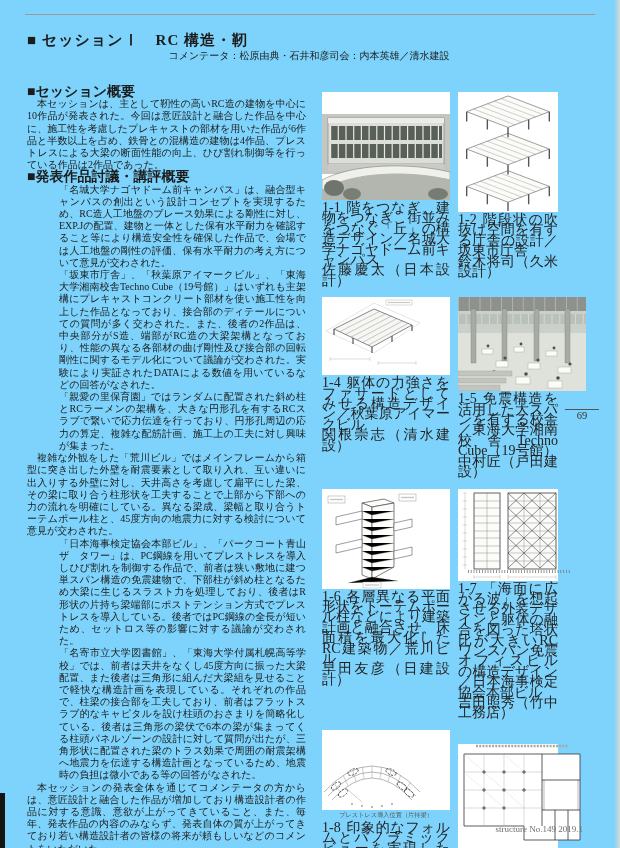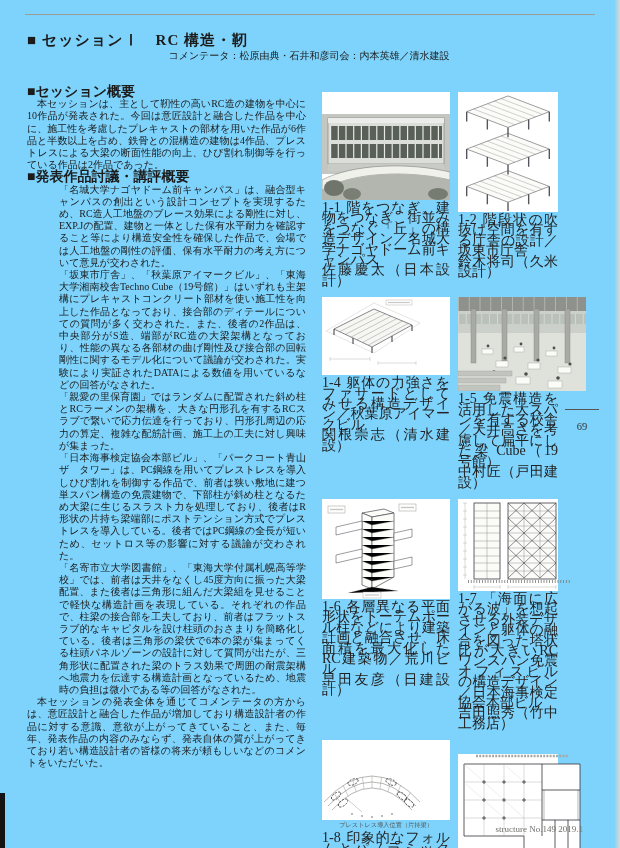--- a/index.html
+++ b/index.html
@@ -21,21 +21,21 @@
   .imgbox{background:#fff;}
   .imgbox svg{display:block;}
   .cap{font-size:14px;line-height:10.4px;color:#222;margin-top:3px;text-align:justify;}
   .cap .cap-id{margin-right:5px;}
   .cap .cap-credit{float:right;}
   .subnote{font-size:6.2px;color:#555;text-align:center;margin-top:1px;}
   .pad-top-22{padding-top:22px;}
   .pad-top-14{padding-top:14px;}
   
   .pagenum{position:absolute;left:565px;top:409px;width:34px;border-top:1px solid #555;
-           text-align:center;font-size:10.5px;padding-top:11px;color:#333;}
+           text-align:center;font-size:10.5px;padding-top:0;color:#333;}
   .footer{position:absolute;right:37px;top:824px;font-size:9px;color:#6e6e6a;padding-left:24px;}
   
   .edge-right{position:absolute;right:0;top:0;width:6px;height:100%;
               background:linear-gradient(to left,#d9d9d5,rgba(217,217,213,0));}
   .corner-mark{position:absolute;left:0;top:793px;width:5px;height:55px;background:#141414;}
 </style>
 </head>
 <body>
 
 <div class="page">
@@ -46,20 +46,21 @@
     <span>司会：内本英雄／清水建設</span>
   </div>
 
   <div class="col-left">
     <h3>■セッション概要</h3>
     <p>本セッションは、主として靭性の高いRC造の建物を中心に10作品が発表された。今回は意匠設計と融合した作品を中心に、施工性を考慮したプレキャストの部材を用いた作品が6作品と半数以上を占め、鉄骨との混構造の建物は4作品、プレストレスによる大梁の断面性能の向上、ひび割れ制御等を行っている作品は2作品であった。</p>
     <h3>■発表作品討議・講評概要</h3>
     <p class="noindent">「名城大学ナゴヤドーム前キャンパス」は、融合型キャンパスの創出という設計コンセプトを実現するため、RC造人工地盤のブレース効果による剛性に対し、EXP.Jの配置、建物と一体とした保有水平耐力を確認すること等により構造安全性を確保した作品で、会場では人工地盤の剛性の評価、保有水平耐力の考え方について意見が交わされた。</p>
     <p class="noindent">「坂東市庁舎」、「秋葉原アイマークビル」、「東海大学湘南校舎Techno Cube（19号館）」はいずれも主架構にプレキャストコンクリート部材を使い施工性を向上した作品となっており、接合部のディテールについての質問が多く交わされた。また、後者の2作品は、中央部分がS造、端部がRC造の大梁架構となっており、性能の異なる各部材の曲げ剛性及び接合部の回転剛性に関するモデル化について議論が交わされた。実験により実証されたDATAによる数値を用いているなどの回答がなされた。</p>
     <p class="noindent">「親愛の里保育園」ではランダムに配置された斜め柱とRCラーメンの架構を、大きな円形孔を有するRCスラブで繋いで応力伝達を行っており、円形孔周辺の応力の算定、複雑な配筋計画、施工上の工夫に対し興味が集まった。</p>
+    <p>複雑な外観をした「荒川ビル」ではメインフレームから箱型に突き出した外壁を耐震要素として取り入れ、互い違いに出入りする外壁に対し、天井高さを考慮して扁平にした梁、その梁に取り合う柱形状を工夫することで上部から下部への力の流れを明確にしている。異なる梁成、梁幅と取り合うトーテムポール柱と、45度方向の地震力に対する検討について意見が交わされた。</p>
     <p class="noindent">「日本海事検定協会本部ビル」、「パークコート青山ザ　タワー」は、PC鋼線を用いてプレストレスを導入しひび割れを制御する作品で、前者は狭い敷地に建つ単スパン構造の免震建物で、下部柱が斜め柱となるため大梁に生じるスラスト力を処理しており、後者はR形状の片持ち梁端部にポストテンション方式でプレストレスを導入している。後者ではPC鋼線の全長が短いため、セットロス等の影響に対する議論が交わされた。</p>
     <p class="noindent">「名寄市立大学図書館」、「東海大学付属札幌高等学校」では、前者は天井をなくし45度方向に振った大梁配置、また後者は三角形に組んだ大梁組を見せることで軽快な構造計画を表現している。それぞれの作品で、柱梁の接合部を工夫しており、前者はフラットスラブ的なキャピタルを設け柱頭のおさまりを簡略化している。後者は三角形の梁伏で6本の梁が集まってくる柱頭パネルゾーンの設計に対して質問が出たが、三角形状に配置された梁のトラス効果で周囲の耐震架構へ地震力を伝達する構造計画となっているため、地震時の負担は微小である等の回答がなされた。</p>
     <p>本セッションの発表全体を通じてコメンテータの方からは、意匠設計と融合した作品が増加しており構造設計者の作品に対する意識、意欲が上がってきていること、また、毎年、発表作品の内容のみならず、発表自体の質が上がってきており若い構造設計者の皆様の将来が頼もしいなどのコメントをいただいた。</p>
   </div>
 
   <div class="col-right">
 
     <figure>
       <div class="imgbox pad-top-22">
         <svg width="128" height="86" viewBox="0 0 128 86">
@@ -173,21 +174,21 @@
               <circle cx="36" cy="75" r="1.8"></circle>
           </g>
           <g fill="#c2c4be" stroke="#a2a49e" stroke-width="0.4">
             <rect x="0" y="74" width="54" height="5"></rect>
               <rect x="0" y="81" width="48" height="5"></rect>
               <rect x="0" y="88" width="42" height="6"></rect>
           </g>
         </svg>
       </div>
       <figcaption class="cap">
-        <span class="cap-id">1-5</span><span>免震構造を活用した大スパンを有する校舎／天井高さを考慮して扁平にした梁 Cube（19号館）</span>
+        <span class="cap-id">1-5</span><span>免震構造を活用した大スパンを有する校舎／東海大学湘南校舎Techno Cube（19号館）</span>
         <span class="cap-credit">中村匠（戸田建設）</span>
       </figcaption>
     </figure>
 
     <figure>
       <div class="imgbox">
         <svg width="100" height="100" viewBox="0 0 100 100">
           <g stroke="#4c4c52" stroke-width="0.7" fill="#fcfcf9">
             <polygon points="40,14 62,10 72,14 50,18"></polygon>
             <polygon points="40,14 50,18 50,90 40,86"></polygon>

